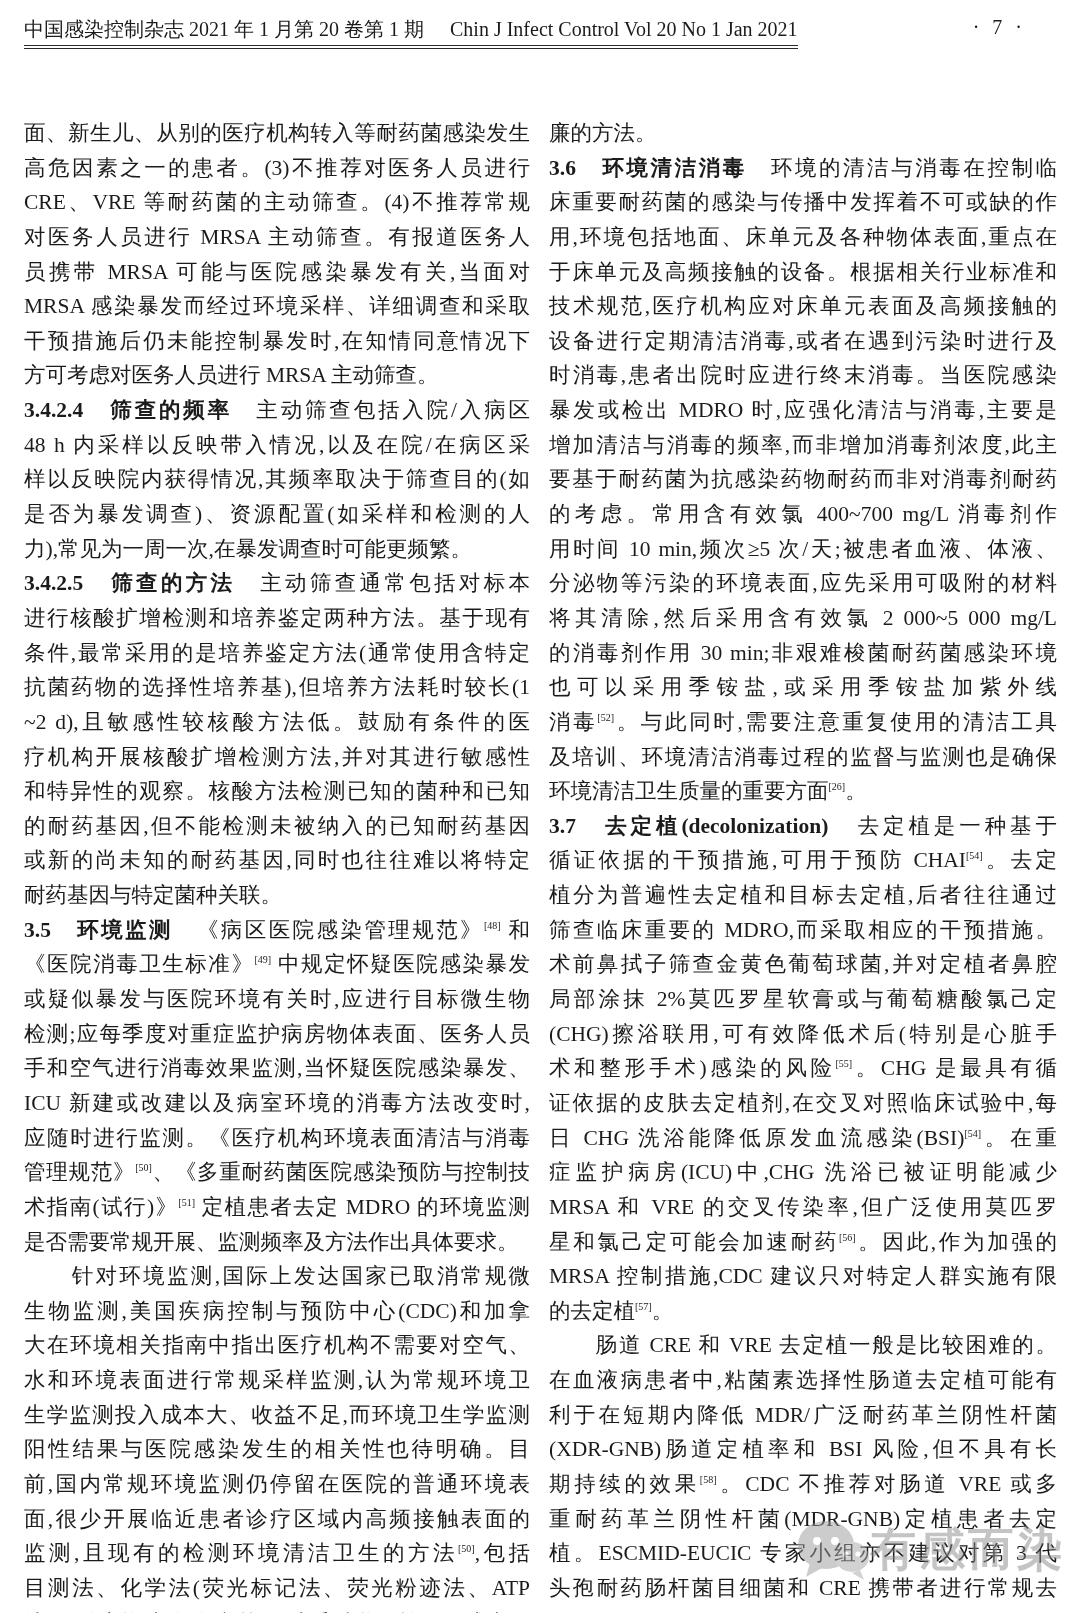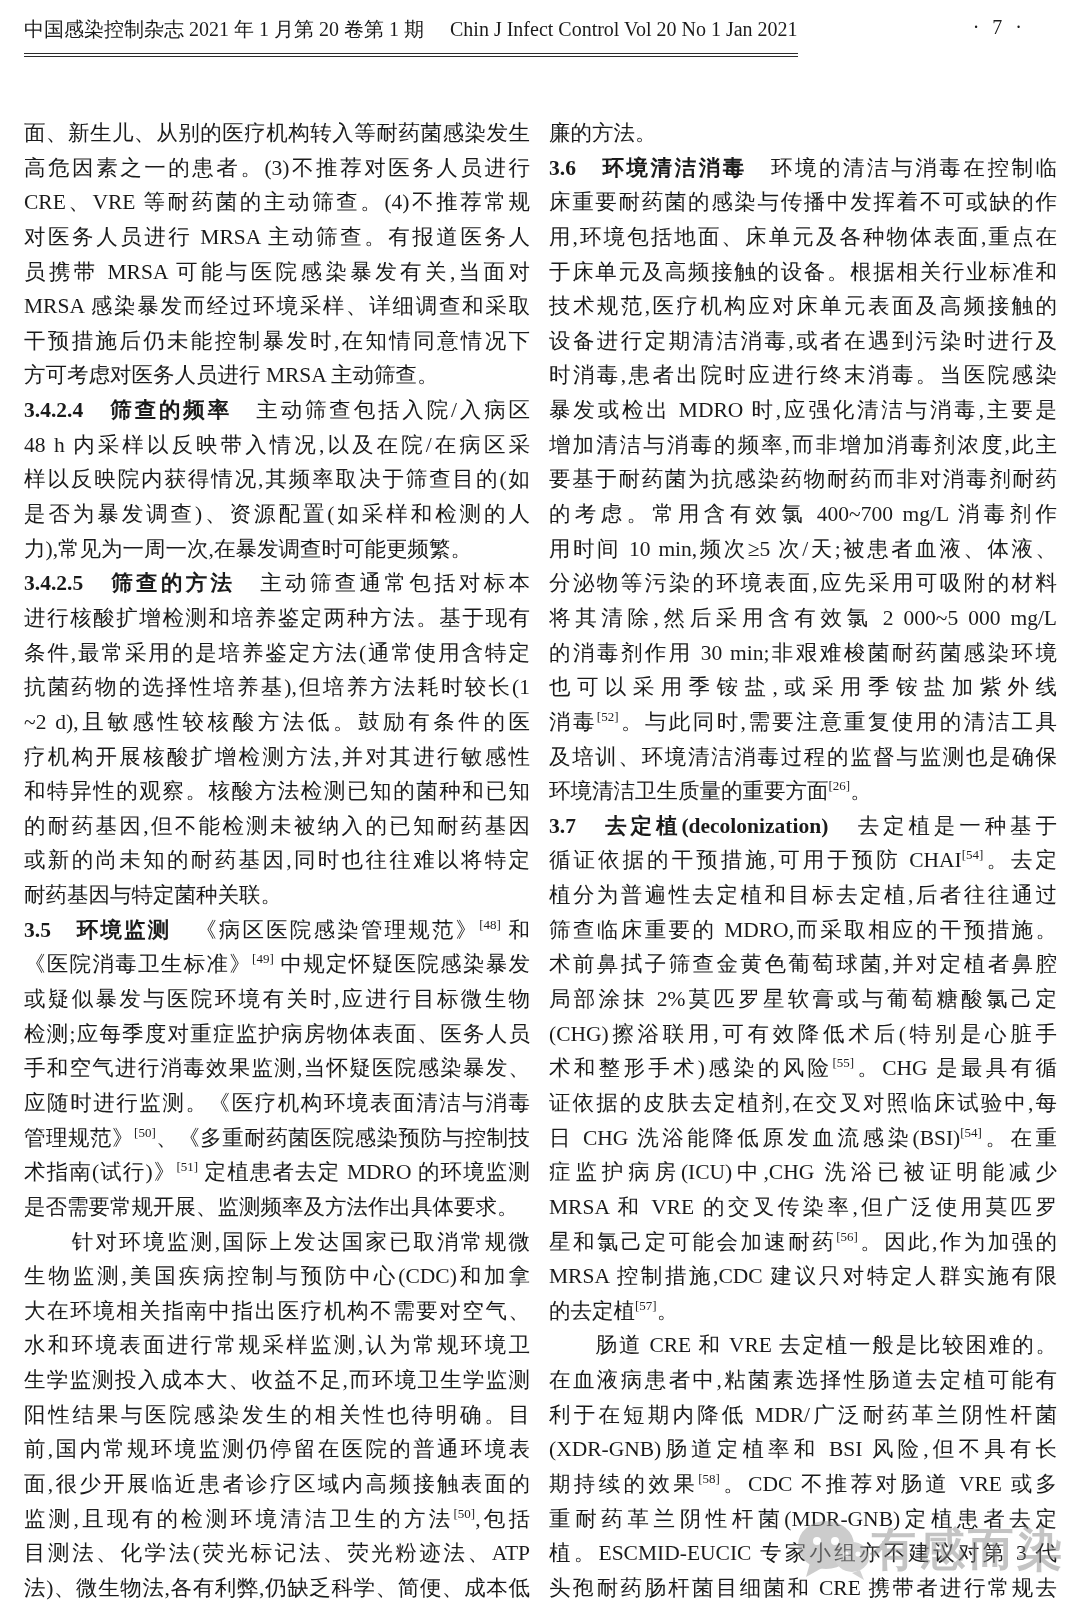--- a/index.html
+++ b/index.html
@@ -14,21 +14,21 @@
   .page{position:absolute;inset:0;}
   
   .header{
     position:absolute;top:16px;left:24px;right:24px;
     font-size:20px;
     display:flex;justify-content:space-between;align-items:flex-start;
     white-space:nowrap;
   }
   .header-titles{
     display:inline-block;
-    padding-bottom:10px;
+    padding-bottom:2px;
     border-bottom:4px double #2a2a2a;
   }
   .jt-en{margin-left:26px;}
   .pagenum{letter-spacing:4px;margin-right:30px;}
   
   .col{
     position:absolute;top:76px;
     font-size:21.5px;
     margin-top:40px;
   }
@@ -36,21 +36,21 @@
   .col-right{left:549px;width:508px;}
   .line{
     height:34.65px;line-height:34.65px;
     text-align:justify;text-align-last:justify;
     overflow:hidden;
     white-space:normal;
   }
   .line.end{text-align-last:left;}
   .hd{font-weight:700;}
   .sup{
-    font-size:13px;
+    font-size:10px;
     vertical-align:super;
     line-height:0;
     letter-spacing:0;
   }
   
   .watermark{
     position:absolute;right:14px;bottom:30px;
     display:flex;
     opacity:.5;
     pointer-events:none;
@@ -96,20 +96,21 @@
       <div class="line"><span>疗机构开展核酸扩增检测方法,并对其进行敏感性</span></div>
       <div class="line"><span>和特异性的观察。核酸方法检测已知的菌种和已知</span></div>
       <div class="line"><span>的耐药基因,但不能检测未被纳入的已知耐药基因</span></div>
       <div class="line"><span>或新的尚未知的耐药基因,同时也往往难以将特定</span></div>
       <div class="line end"><span>耐药基因与特定菌种关联。</span></div>
       <div class="line"><span class="hd">3.5　环境监测</span><span>　《病区医院感染管理规范》</span><span class="sup">[48]</span><span> 和</span></div>
       <div class="line"><span>《医院消毒卫生标准》</span><span class="sup">[49]</span><span> 中规定怀疑医院感染暴发</span></div>
       <div class="line"><span>或疑似暴发与医院环境有关时,应进行目标微生物</span></div>
       <div class="line"><span>检测;应每季度对重症监护病房物体表面、医务人员</span></div>
       <div class="line"><span>手和空气进行消毒效果监测,当怀疑医院感染暴发、</span></div>
+      <div class="line"><span>ICU 新建或改建以及病室环境的消毒方法改变时,</span></div>
       <div class="line"><span>应随时进行监测。《医疗机构环境表面清洁与消毒</span></div>
       <div class="line"><span>管理规范》</span><span class="sup">[50]</span><span>、《多重耐药菌医院感染预防与控制技</span></div>
       <div class="line"><span>术指南(试行)》</span><span class="sup">[51]</span><span> 定植患者去定 MDRO 的环境监测</span></div>
       <div class="line end"><span>是否需要常规开展、监测频率及方法作出具体要求。</span></div>
       <div class="line"><span>　　针对环境监测,国际上发达国家已取消常规微</span></div>
       <div class="line"><span>生物监测,美国疾病控制与预防中心(CDC)和加拿</span></div>
       <div class="line"><span>大在环境相关指南中指出医疗机构不需要对空气、</span></div>
       <div class="line"><span>水和环境表面进行常规采样监测,认为常规环境卫</span></div>
       <div class="line"><span>生学监测投入成本大、收益不足,而环境卫生学监测</span></div>
       <div class="line"><span>阳性结果与医院感染发生的相关性也待明确。目</span></div>

